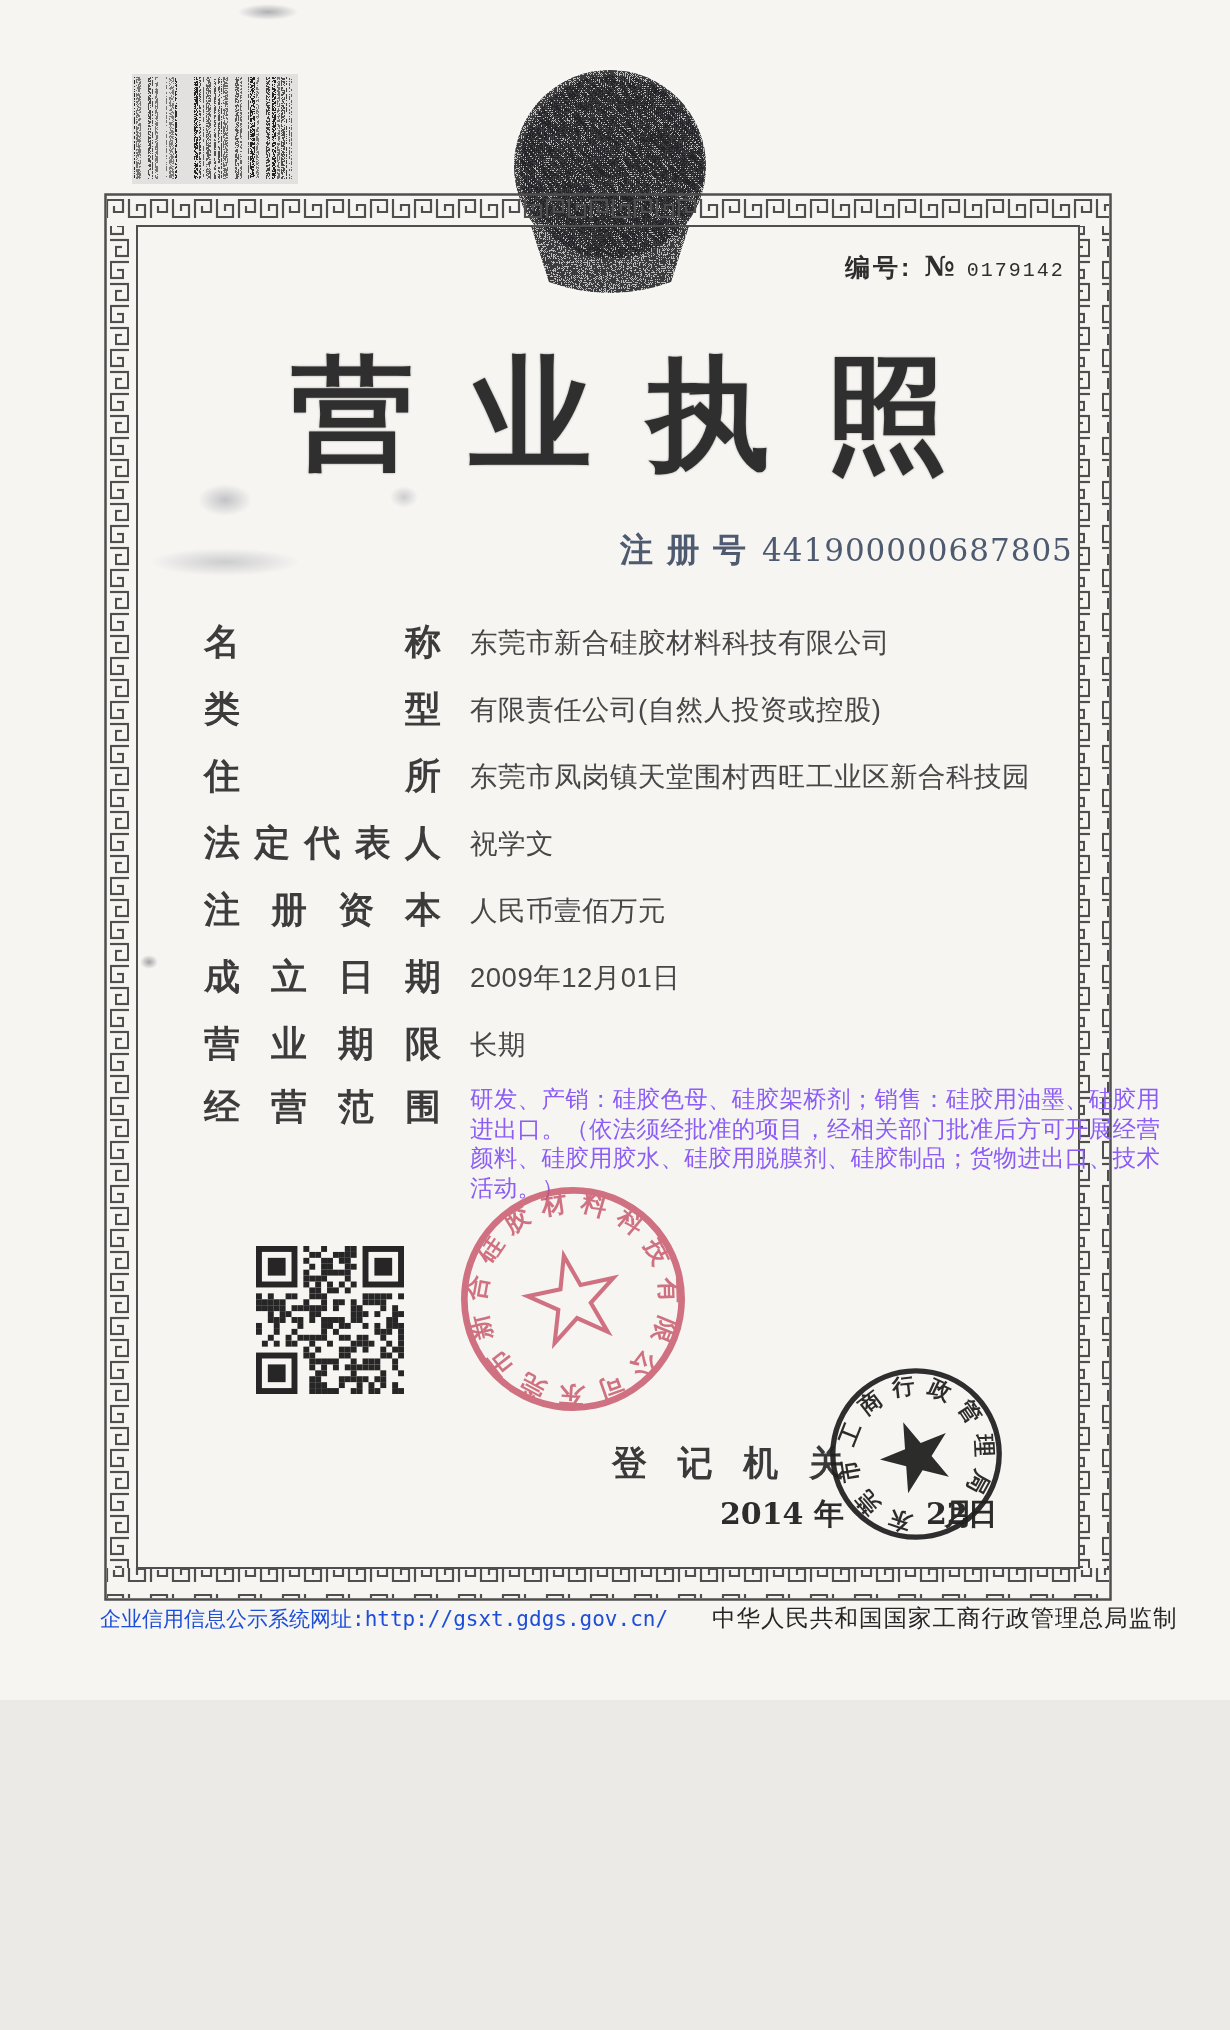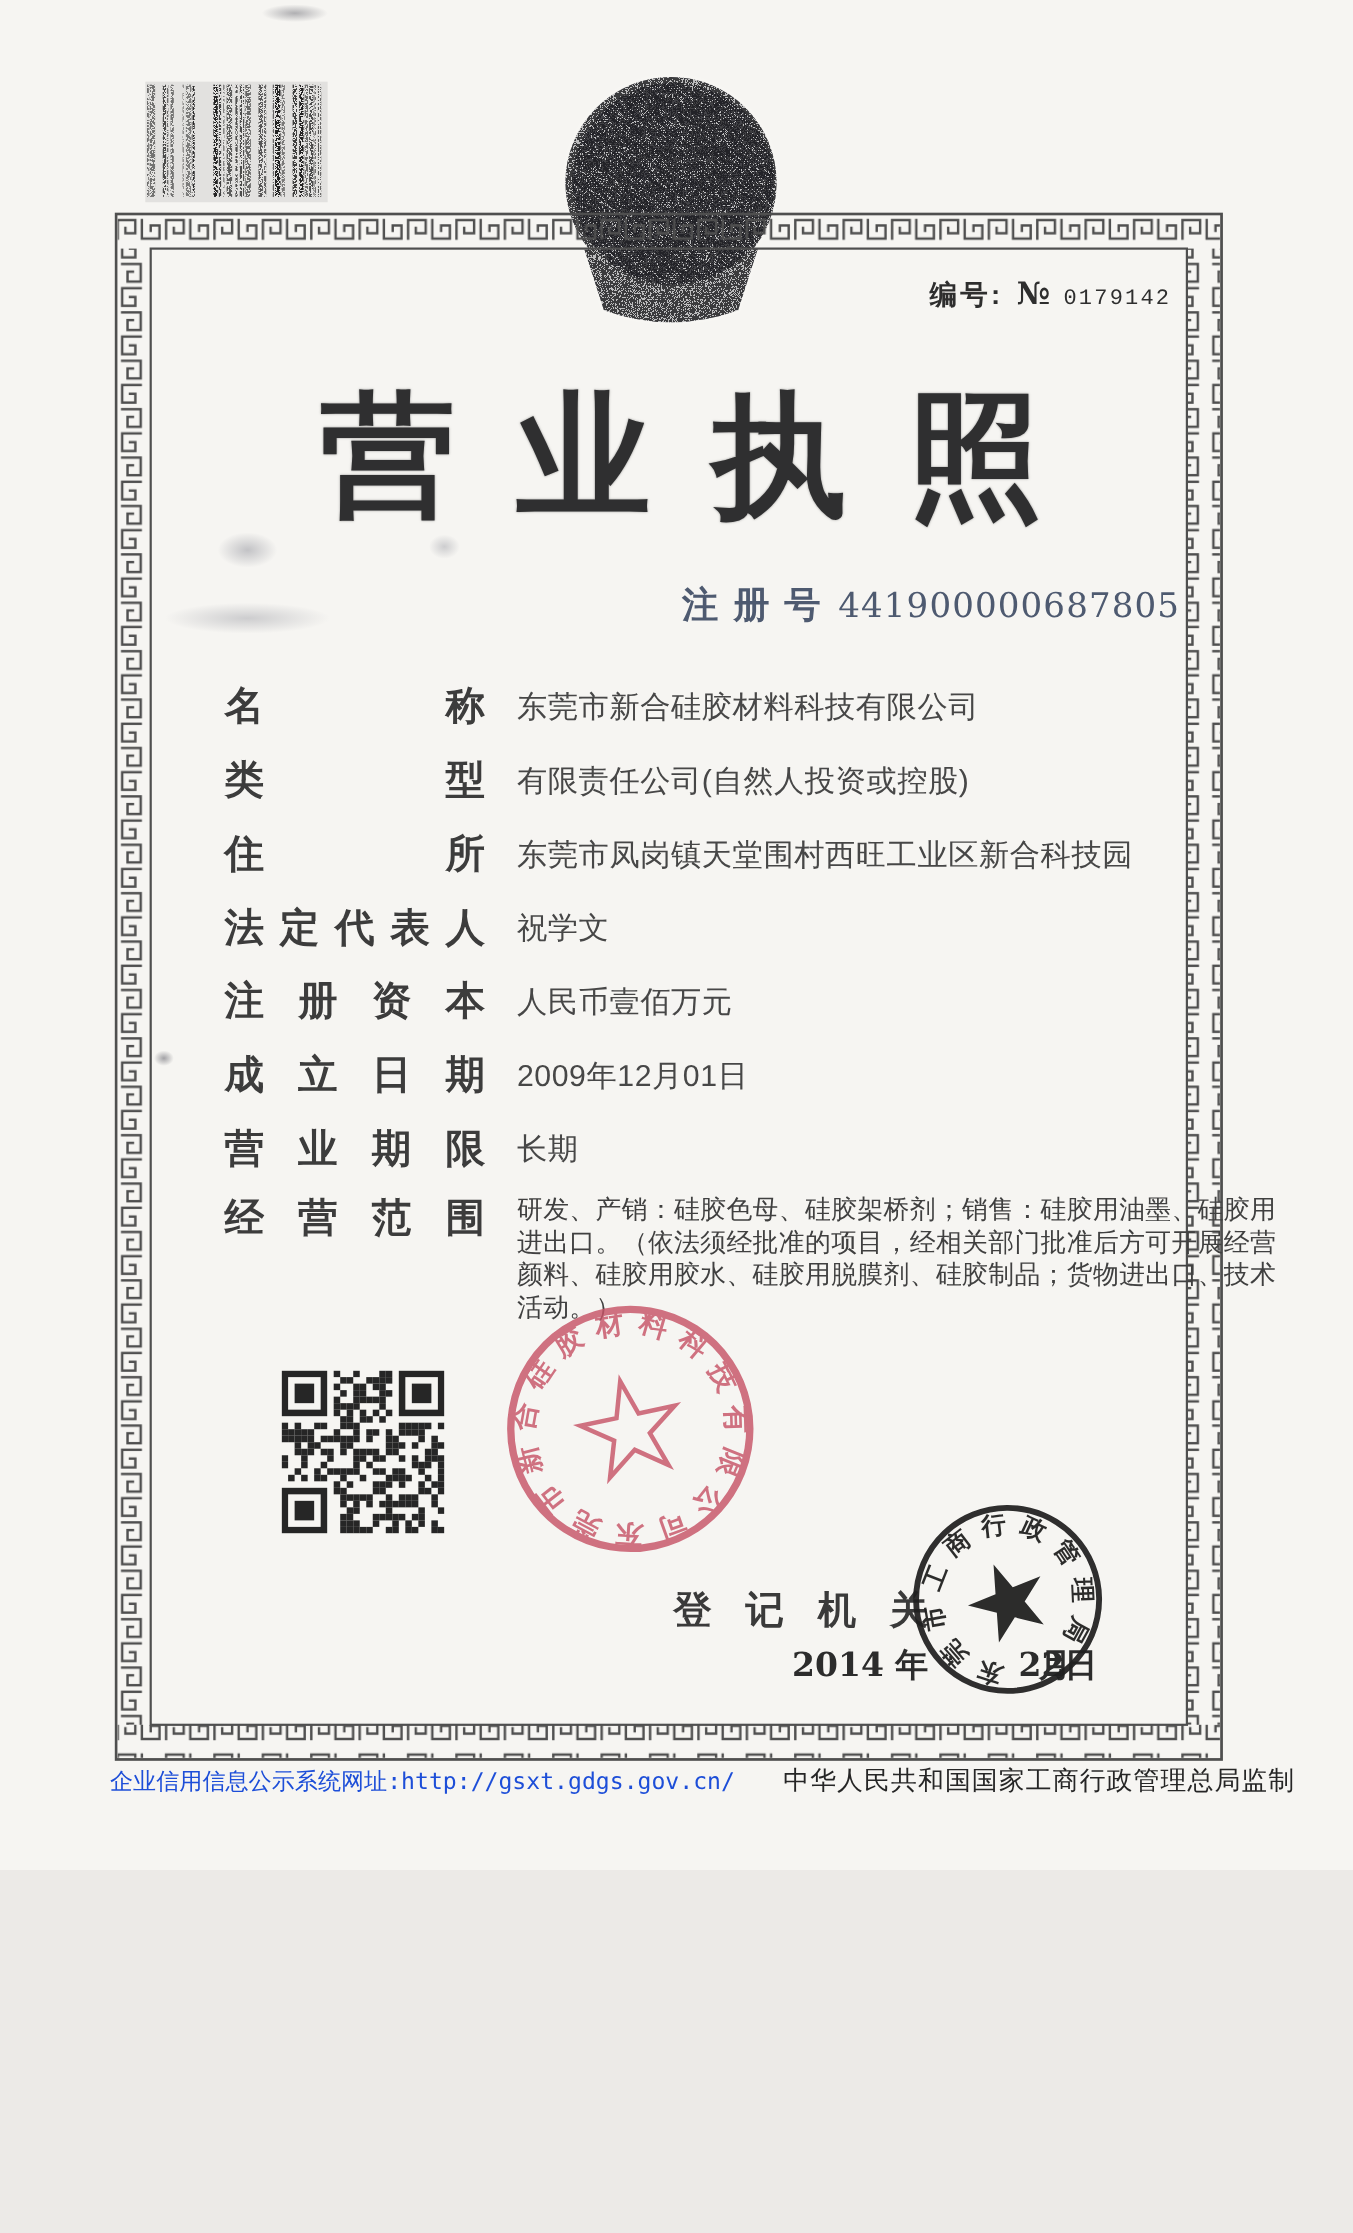--- a/index.html
+++ b/index.html
@@ -28,21 +28,21 @@
   
   .regline{left:620px;top:528px;display:flex;align-items:baseline;color:#4e5a70;}
   .reg-label{width:126px;font-size:33px;font-weight:700;}
   .reg-value{margin-left:16px;font-family:"DejaVu Serif",serif;font-size:31px;letter-spacing:1px;}
 
   
   .row{position:absolute;left:204px;display:flex;}
   .flabel{width:237px;font-size:36px;font-weight:700;color:#3c3c3c;flex:none;}
   .fvalue{margin-left:29px;font-size:27.5px;color:#474747;padding-top:7px;letter-spacing:.5px;white-space:nowrap;}
   .scopeval{margin-left:29px;width:640px;padding-top:2px;}
-  .scopeline{font-size:23.5px;line-height:29.5px;color:#404040;letter-spacing:.3px;white-space:nowrap;}
+  .scopeline{font-size:23.5px;line-height:29.5px;color:#8b5cf6;letter-spacing:.3px;white-space:nowrap;}
 
   .spread{display:flex;justify-content:space-between;}
 
   
   .registrar{left:612px;top:1440px;width:232px;font-size:35px;font-weight:700;color:#3a3a3a;}
   .date{position:absolute;top:1494px;font-family:"DejaVu Serif",serif;font-size:30px;font-weight:600;color:#2c2c2c;white-space:nowrap;}
   .d-year{left:720px;} .d-month{left:944px;} .d-day{left:926px;}
 
   
   .redstamp{left:450px;top:1176px;width:246px;height:246px;transform:rotate(-12deg);opacity:.82;}

